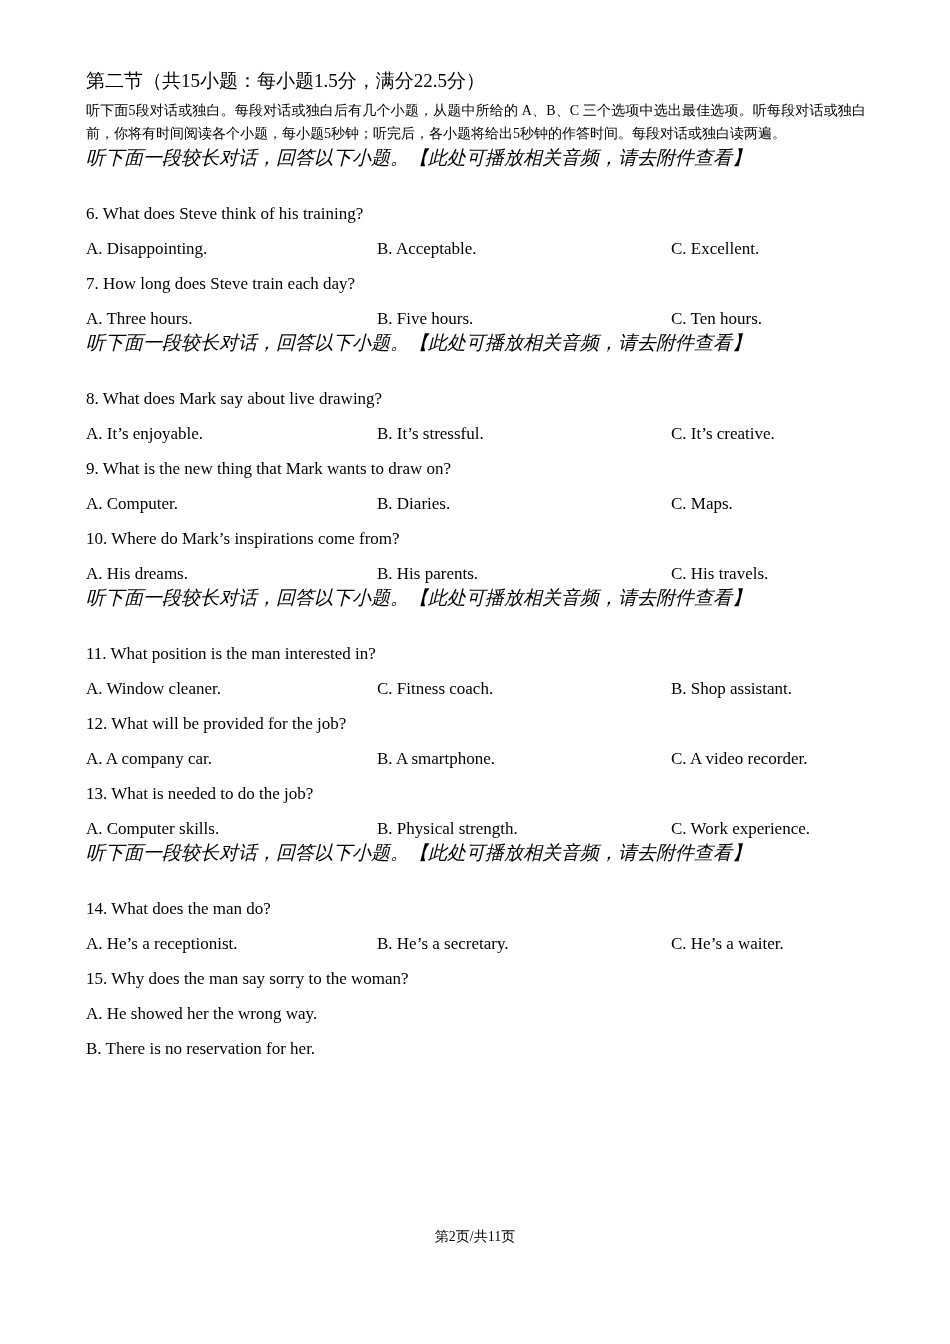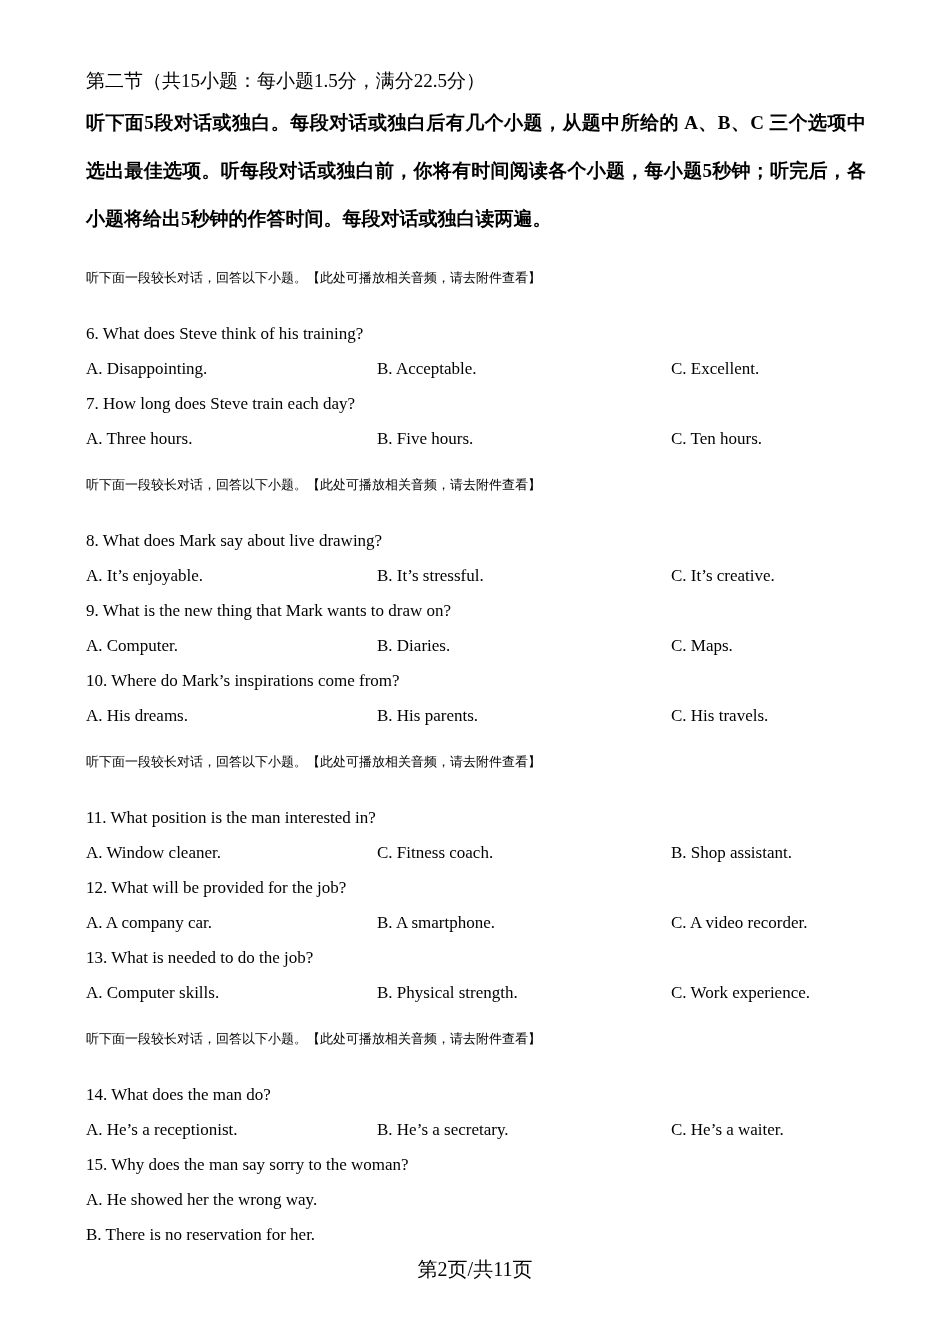--- a/index.html
+++ b/index.html
@@ -14,53 +14,54 @@
   }
   .content {
     padding: 62px 84px 0 86px;
   }
   .heading {
     font-size: 19px;
     font-weight: normal;
     line-height: 37px;
   }
   .instructions {
-    font-size: 19px;
-    font-weight: bold;
-    line-height: 48px;
+    font-size: 14px;
+    font-weight: normal;
+    line-height: 23px;
     text-align: justify;
   }
   .audio-note {
-    font-size: 13px;
+    font-size: 19px;
     line-height: 20px;
-    margin-top: 25px;
+    margin-top: 3px;
+    font-style: italic;
   }
   .group-questions {
     margin-top: 35px;
   }
   .line {
     font-size: 17px;
     line-height: 22px;
     margin-top: 13px;
   }
   .options-row {
     display: grid;
     grid-template-columns: 259px 262px 1fr;
     font-size: 17px;
     line-height: 22px;
     margin-top: 13px;
     gap: 32px;
   }
   .footer {
     position: absolute;
     left: 0;
-    top: 1256px;
+    top: 1228px;
     width: 100%;
     text-align: center;
-    font-size: 20px;
+    font-size: 14px;
   }
 </style>
 </head>
 <body>
 
 <div class="content">
 
   <div class="heading">第二节（共15小题：每小题1.5分，满分22.5分）</div>
 
   <div class="instructions">听下面5段对话或独白。每段对话或独白后有几个小题，从题中所给的 A、B、C 三个选项中选出最佳选项。听每段对话或独白前，你将有时间阅读各个小题，每小题5秒钟；听完后，各小题将给出5秒钟的作答时间。每段对话或独白读两遍。</div>

